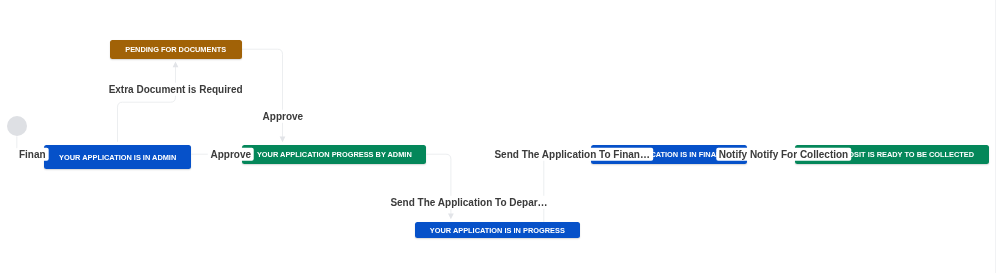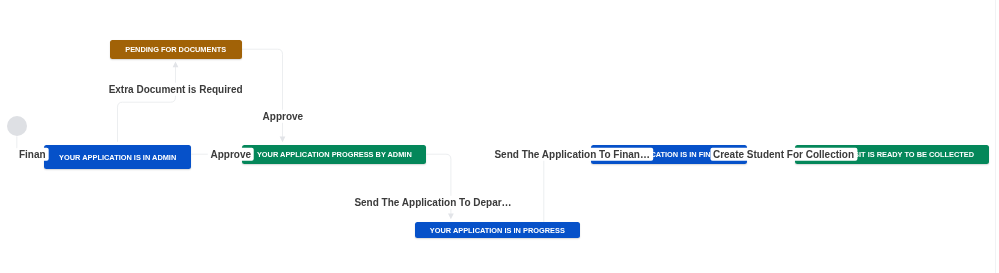--- a/index.html
+++ b/index.html
@@ -63,19 +63,19 @@
       </div>
       <div class="node green" style="left: 795px; top: 145px; width: 193.9px; height: 18.5px; background: rgb(4, 135, 90);">
         <span>YOUR DEPOSIT IS READY TO BE COLLECTED</span>
       </div>
     </div>
   <div id="labels">
       <div class="elabel" style="left: 32.3px; top: 154.2px; color: rgb(59, 59, 59);">Finan</div>
       <div class="elabel" style="left: 175.6px; top: 89px; color: rgb(59, 59, 59);">Extra Document is Required</div>
       <div class="elabel" style="left: 230.8px; top: 154.2px; color: rgb(59, 59, 59);">Approve</div>
       <div class="elabel" style="left: 282.9px; top: 116px; color: rgb(59, 59, 59);">Approve</div>
-      <div class="elabel" style="left: 433px; top: 202.1px; color: rgb(59, 59, 59);">Send The Application To Depar…</div>
+      <div class="elabel" style="left: 469px; top: 202.1px; color: rgb(59, 59, 59);">Send The Application To Depar…</div>
       <div class="elabel" style="left: 565.2px; top: 154.2px; color: rgb(59, 59, 59); margin-left: 7px;">Send The Application To Finan…</div>
-      <div class="elabel" style="left: 783.5px; top: 154.2px; color: rgb(59, 59, 59);">Create Student For Collection</div>
+      <div class="elabel" style="left: 783.5px; top: 154.2px; color: rgb(59, 59, 59);">Notify Notify For Collection</div>
     </div>
 
   <div class="panel-border"></div>
 </div>
 
 </body></html>

